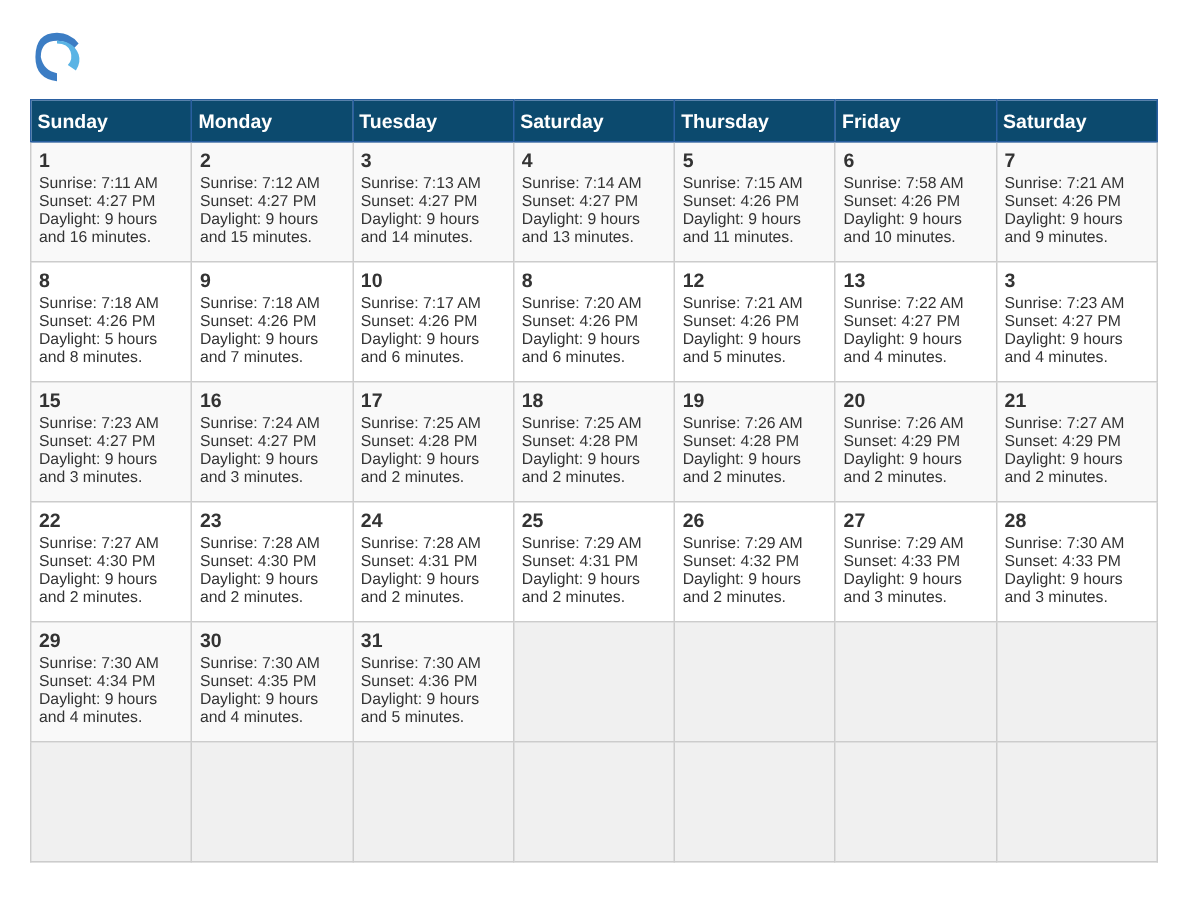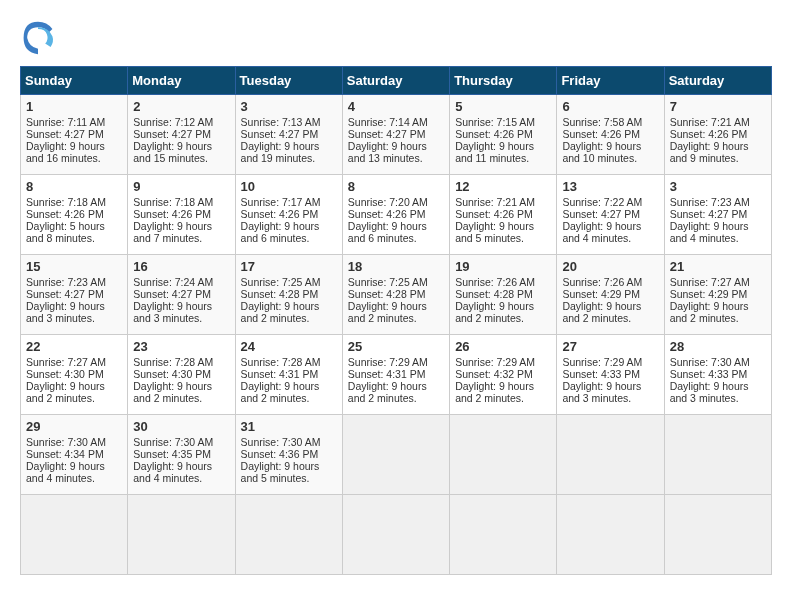--- a/index.html
+++ b/index.html
@@ -111,21 +111,21 @@
         <th>Saturday</th>
         <th>Thursday</th>
         <th>Friday</th>
         <th>Saturday</th>
       </tr>
   </thead>
   <tbody id="calendar-body">
   <tr>
         <td><span class="day-num">1</span><span>Sunrise: 7:11 AM</span><br><span>Sunset: 4:27 PM</span><br><span>Daylight: 9 hours and 16 minutes.</span></td>
         <td><span class="day-num">2</span><span>Sunrise: 7:12 AM</span><br><span>Sunset: 4:27 PM</span><br><span>Daylight: 9 hours and 15 minutes.</span></td>
-        <td><span class="day-num">3</span><span>Sunrise: 7:13 AM</span><br><span>Sunset: 4:27 PM</span><br><span>Daylight: 9 hours and 19 minutes.</span></td>
+        <td><span class="day-num">3</span><span>Sunrise: 7:13 AM</span><br><span>Sunset: 4:27 PM</span><br><span>Daylight: 9 hours and 14 minutes.</span></td>
         <td><span class="day-num">4</span><span>Sunrise: 7:14 AM</span><br><span>Sunset: 4:27 PM</span><br><span>Daylight: 9 hours and 13 minutes.</span></td>
         <td><span class="day-num">5</span><span>Sunrise: 7:15 AM</span><br><span>Sunset: 4:26 PM</span><br><span>Daylight: 9 hours and 11 minutes.</span></td>
         <td><span class="day-num">6</span><span>Sunrise: 7:58 AM</span><br><span>Sunset: 4:26 PM</span><br><span>Daylight: 9 hours and 10 minutes.</span></td>
         <td><span class="day-num">7</span><span>Sunrise: 7:21 AM</span><br><span>Sunset: 4:26 PM</span><br><span>Daylight: 9 hours and 9 minutes.</span></td>
       </tr>
       <tr>
         <td><span class="day-num">8</span><span>Sunrise: 7:18 AM</span><br><span>Sunset: 4:26 PM</span><br><span>Daylight: 5 hours and 8 minutes.</span></td>
         <td><span class="day-num">9</span><span>Sunrise: 7:18 AM</span><br><span>Sunset: 4:26 PM</span><br><span>Daylight: 9 hours and 7 minutes.</span></td>
         <td><span class="day-num">10</span><span>Sunrise: 7:17 AM</span><br><span>Sunset: 4:26 PM</span><br><span>Daylight: 9 hours and 6 minutes.</span></td>
         <td><span class="day-num">8</span><span>Sunrise: 7:20 AM</span><br><span>Sunset: 4:26 PM</span><br><span>Daylight: 9 hours and 6 minutes.</span></td>

